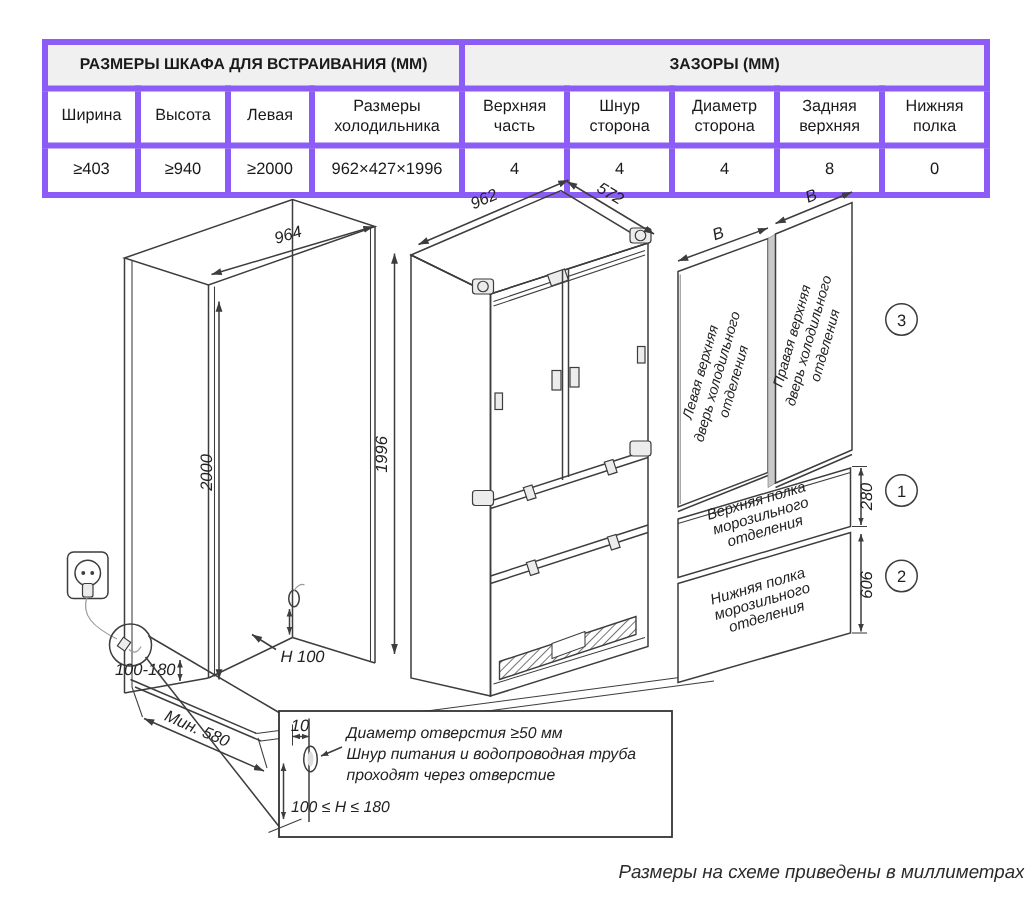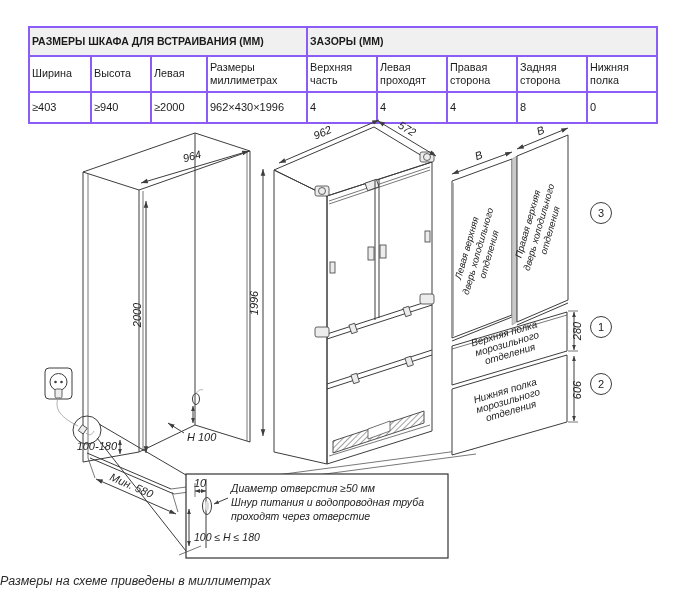--- a/index.html
+++ b/index.html
@@ -1,25 +1,25 @@
 <!DOCTYPE html>
 <html><head>
 <meta charset="utf-8">
 <style>
   html,body{margin:0;padding:0;background:#fff;}
   .canvas{position:relative;width:683px;height:612px;background:#fff;overflow:hidden;
           font-family:"Liberation Sans",sans-serif;color:#1a1a1a;}
   table.spec{position:absolute;left:28px;top:26px;width:628px;border-collapse:collapse;
              table-layout:fixed;font-size:11px;color:#1a1a1a;}
-  table.spec td{border:2px solid #8b5cf6;vertical-align:middle;
+  table.spec td{border:4px solid #8b5cf6;text-align:center;vertical-align:middle;
                 padding:1px 2px;line-height:1.25;}
   td.grp{font-weight:bold;font-size:10.5px;background:#f0f0f0;height:25px;}
   td.hdr{height:32px;font-size:10.8px;}
   td.val{height:27px;font-size:11px;}
-  .caption{position:absolute;left:0;top:574px;width:683px;text-align:left;
+  .caption{position:absolute;left:0;top:574px;width:683px;text-align:right;
            font-style:italic;font-size:12.5px;color:#2b2b2b;}
   svg text{fill:#222;}
   .dim{font:italic 11px "Liberation Sans",sans-serif;}
   .plbl{font:italic 9.5px "Liberation Sans",sans-serif;}
   .slbl{font:italic 10px "Liberation Sans",sans-serif;}
   .nlbl{font:italic 10.5px "Liberation Sans",sans-serif;}
   .bnum{font:11px "Liberation Sans",sans-serif;}
   .ln{stroke:#3d3d3d;stroke-width:1;fill:none;}
   .lnT{stroke:#3d3d3d;stroke-width:0.7;fill:none;}
   .lnG{stroke:#9a9a9a;stroke-width:0.8;fill:none;}
@@ -45,32 +45,32 @@
     </colgroup>
     <tbody>
         <tr>
       <td class="grp" colspan="4">РАЗМЕРЫ ШКАФА ДЛЯ ВСТРАИВАНИЯ (ММ)</td>
       <td class="grp" colspan="5">ЗАЗОРЫ (ММ)</td>
     </tr>
     <tr>
       <td class="hdr">Ширина</td>
       <td class="hdr">Высота</td>
       <td class="hdr">Левая</td>
-      <td class="hdr">Размеры миллиметрах</td>
+      <td class="hdr">Размеры холодильника</td>
       <td class="hdr">Верхняя часть</td>
-      <td class="hdr">Левая проходят</td>
-      <td class="hdr">Правая сторона</td>
-      <td class="hdr">Задняя сторона</td>
+      <td class="hdr">Шнур сторона</td>
+      <td class="hdr">Диаметр сторона</td>
+      <td class="hdr">Задняя верхняя</td>
       <td class="hdr">Нижняя полка</td>
     </tr>
     <tr>
       <td class="val">≥403</td>
       <td class="val">≥940</td>
       <td class="val">≥2000</td>
-      <td class="val">962×430×1996</td>
+      <td class="val">962×427×1996</td>
       <td class="val">4</td>
       <td class="val">4</td>
       <td class="val">4</td>
       <td class="val">8</td>
       <td class="val">0</td>
     </tr>
   </tbody>
     </table>
 
   <svg style="position:absolute;left:0;top:118px" width="683" height="454" viewBox="0 118 683 454">

